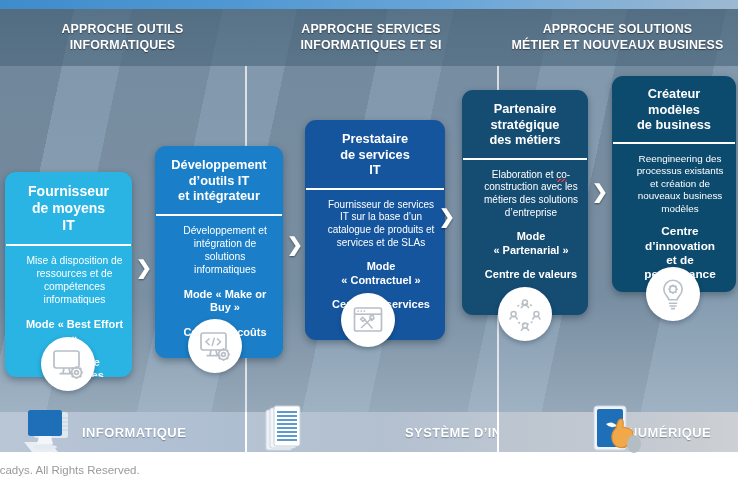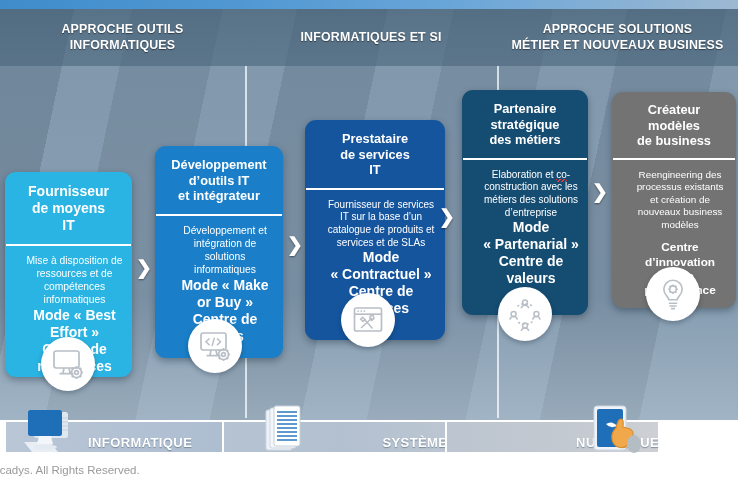--- a/index.html
+++ b/index.html
@@ -63,21 +63,21 @@
   }
   .header-cell.c1 { width:245px; }
   .header-cell.c2 { width:252px; }
   .header-cell.c3 { width:241px; }
   .hdr-sep { width:2px; background:rgba(255,255,255,.78); height:100%; }
 
   
   .col-line { position:absolute; top:66px; width:2px; height:352px; background:rgba(255,255,255,.70); }
 
   
-  .bottom-bar { position:absolute; left:6px; top:412px; width:652px; height:40px; display:flex;margin-top:10px; }
+  .bottom-bar { position:absolute; left:0; top:412px; width:738px; height:40px; display:flex; }
   .bb-cell { position:relative; height:40px; display:flex; align-items:center; }
   .bb-cell.b1 { width:245px; background:linear-gradient(90deg,#b9c6d6 0%,#b2c1d3 55%,#aebed1 100%); }
   .bb-cell.b2 { width:252px; background:linear-gradient(90deg,#b6c3d3 0%,#b3c0d0 55%,#bcc6d2 100%); }
   .bb-cell.b3 { width:241px; background:linear-gradient(90deg,#bcc5d0 0%,#c3c9d1 55%,#cdd0d4 100%); }
   .bb-sep { position:absolute; top:0; width:2px; height:40px; background:#ffffff; }
   .bb-label { color:#ffffff; font-size:13px; font-weight:bold; letter-spacing:.4px;
     text-shadow:0 1px 1px rgba(60,80,100,.5); white-space:nowrap; }
   .bb-label.l1 { position:absolute; left:82px; }
   .bb-label.l2 { position:absolute; left:160px; }
   .bb-label.l3 { position:absolute; left:131px; }
@@ -95,28 +95,28 @@
   
   .card { position:absolute; border-radius:11px; overflow:hidden; z-index:4;
     box-shadow:0 3px 7px rgba(10,28,44,.35); }
   .card .c-title {
     text-align:center; color:#ffffff; font-weight:bold; line-height:1.22;
     padding:11px 7px 10px 7px; font-size:12.8px;
   }
   .card .c-rule { height:2px; background:#ffffff; margin:0 1px; }
   .card .c-body { padding:9px 8px 12px 20px; text-align:center; }
   .card .c-desc { color:#ffffff; font-size:10.3px; line-height:1.26; }
-  .card .c-bold { color:#ffffff; font-size:14px; font-weight:bold; line-height:1.22; }
+  .card .c-bold { color:#ffffff; font-size:11px; font-weight:bold; line-height:1.22; margin-top:11px; }
 
   
   .card.k1 { background:#29b4e3; }
   .card.k2 { background:#1a7fc8; }
   .card.k3 { background:#15559e; }
   .card.k4 { background:#154c72; }
-  .card.k5 { background:#737373;margin-top:16px; }
+  .card.k5 { background:#0c4a6e; }
 
   
   .card.k1 { left:5px;   top:172px; width:127px; height:205px; }
   .card.k2 { left:155px; top:146px; width:128px; height:212px; }
   .card.k3 { left:305px; top:120px; width:140px; height:220px; }
   .card.k4 { left:462px; top:90px;  width:126px; height:225px; }
   .card.k5 { left:612px; top:76px;  width:124px; height:216px; }
 
   .card.k1 .c-title { font-size:14px; }
   .card.k5 .c-title { padding:10px 6px 9px 6px; }
@@ -167,20 +167,21 @@
   <div class="header-band">
     <div class="header-cell c1">
       <div>
         <div>APPROCHE OUTILS</div>
         <div>INFORMATIQUES</div>
       </div>
     </div>
     <div class="hdr-sep"></div>
     <div class="header-cell c2">
       <div>
+        <div>APPROCHE SERVICES</div>
         <div>INFORMATIQUES ET SI</div>
       </div>
     </div>
     <div class="hdr-sep"></div>
     <div class="header-cell c3">
       <div>
         <div>APPROCHE SOLUTIONS</div>
         <div>MÉTIER ET NOUVEAUX BUSINESS</div>
       </div>
     </div>

